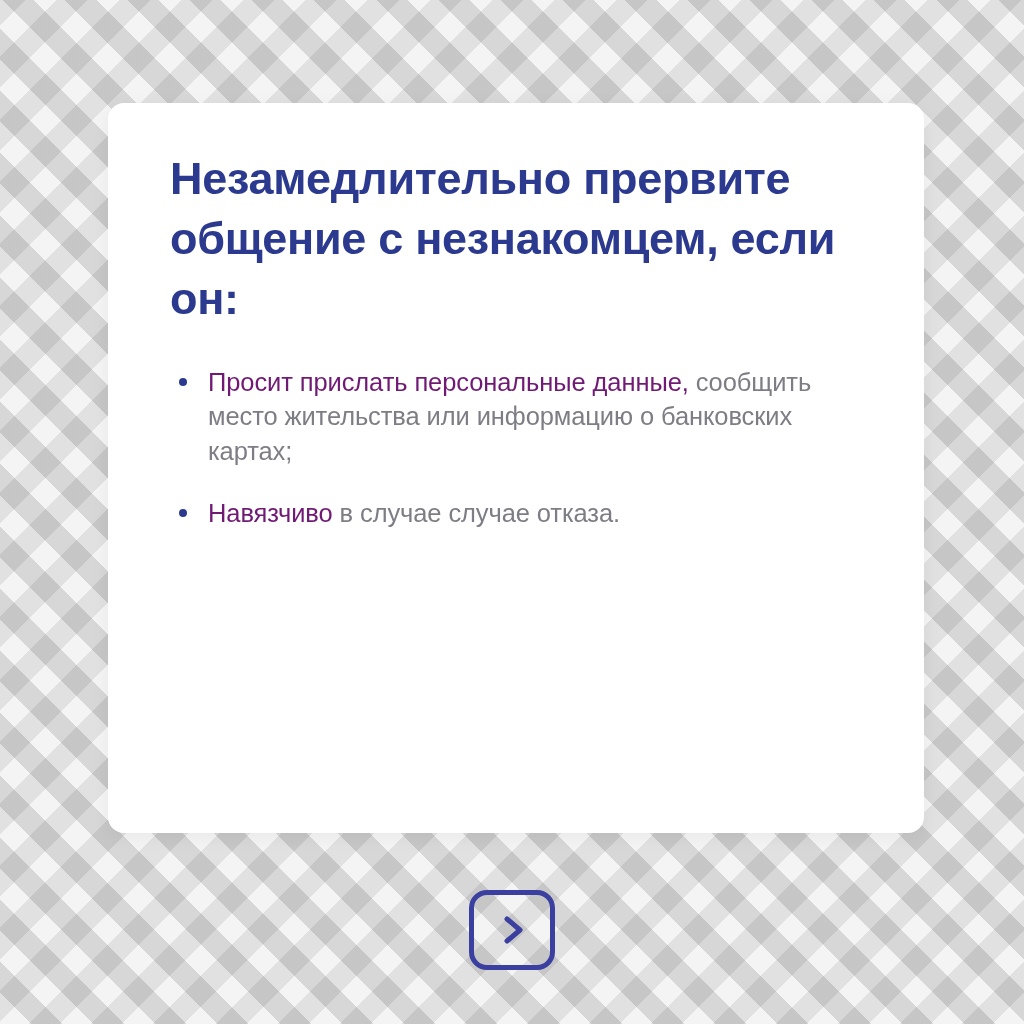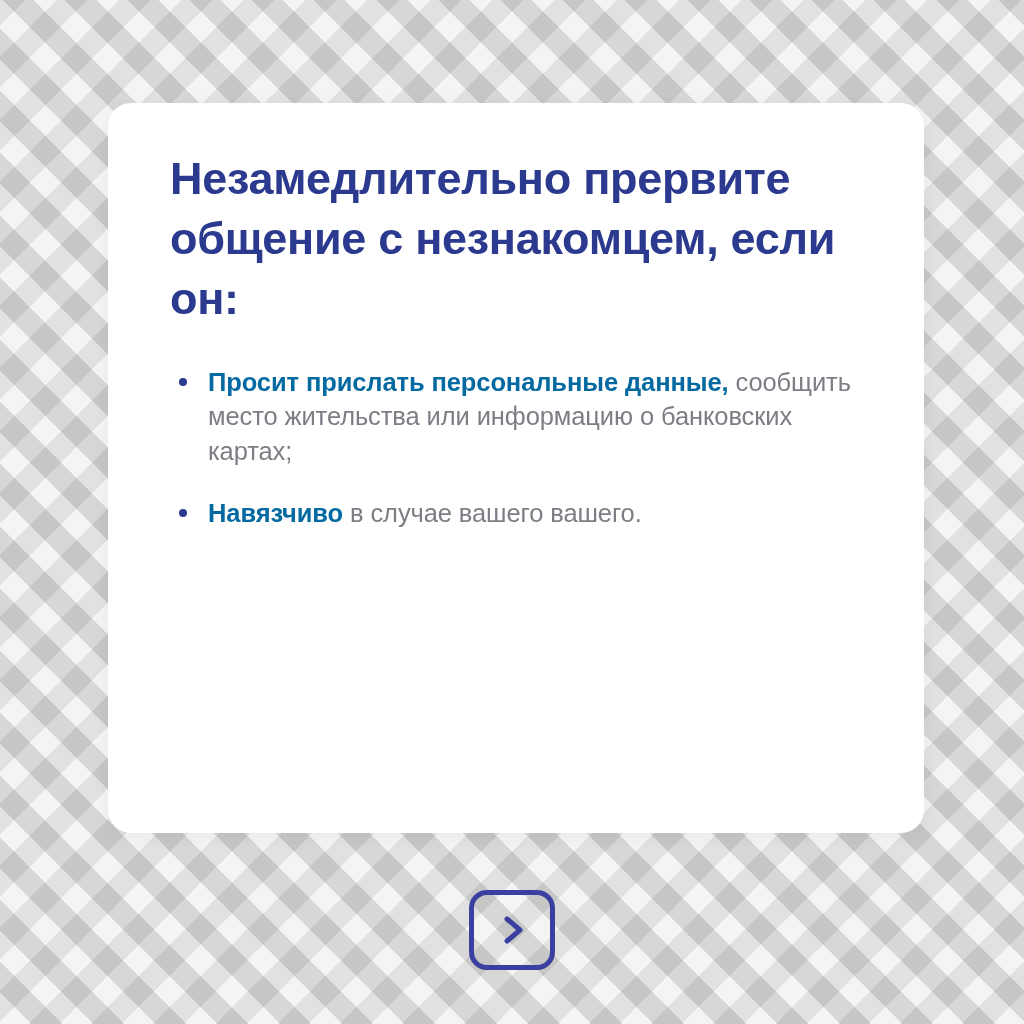--- a/index.html
+++ b/index.html
@@ -26,21 +26,21 @@
     background-blend-mode: multiply;
   }
 
   .card {
     position: absolute;
     left: 108px;
     top: 103px;
     width: 816px;
     height: 730px;
     background: #ffffff;
-    border-radius: 23px;
+    border-radius: 16px;
     box-shadow: 0 4px 18px rgba(0,0,0,0.05);
     box-sizing: border-box;
     padding: 46px 62px 0 62px;
   }
 
   .headline {
     color: #2b3a8f;
     font-weight: bold;
     font-size: 45px;
     line-height: 1.33;
@@ -72,22 +72,22 @@
     position: absolute;
     left: 9px;
     top: 13px;
     width: 8px;
     height: 8px;
     border-radius: 50%;
     background: #2b3a8f;
   }
 
   .b {
-    color: #0369a1;
-    font-weight: bold;
+    color: #701a75;
+    font-weight: normal;
   }
 
   .nav-next {
     position: absolute;
     left: 469px;
     top: 890px;
     width: 86px;
     height: 80px;
     border: 5px solid #3b3fa0;
     border-radius: 18px;
@@ -103,21 +103,21 @@
 </style>
 </head>
 <body>
 
 <div class="bg"></div>
 
 <div class="card">
   <h1 class="headline">Незамедлительно прервите общение с незнакомцем, если он:</h1>
   <ul class="list" id="warning-list">
       <li class="list-item"><span class="bullet"></span><span class="b">Просит прислать персональные данные,</span><span> сообщить место жительства или информацию о банковских картах;</span></li>
-      <li class="list-item"><span class="bullet"></span><span class="b">Навязчиво</span><span> в случае вашего вашего.</span></li>
+      <li class="list-item"><span class="bullet"></span><span class="b">Навязчиво</span><span> в случае случае отказа.</span></li>
     </ul>
 </div>
 
 <button class="nav-next">
   <span>
     <svg width="34" height="34" viewBox="0 0 34 34" aria-hidden="true">
       <polyline points="12,6 25,17 12,28" fill="none" stroke="#3b3fa0" stroke-width="5" stroke-linecap="round" stroke-linejoin="round"></polyline>
     </svg>
   </span>
 </button>

